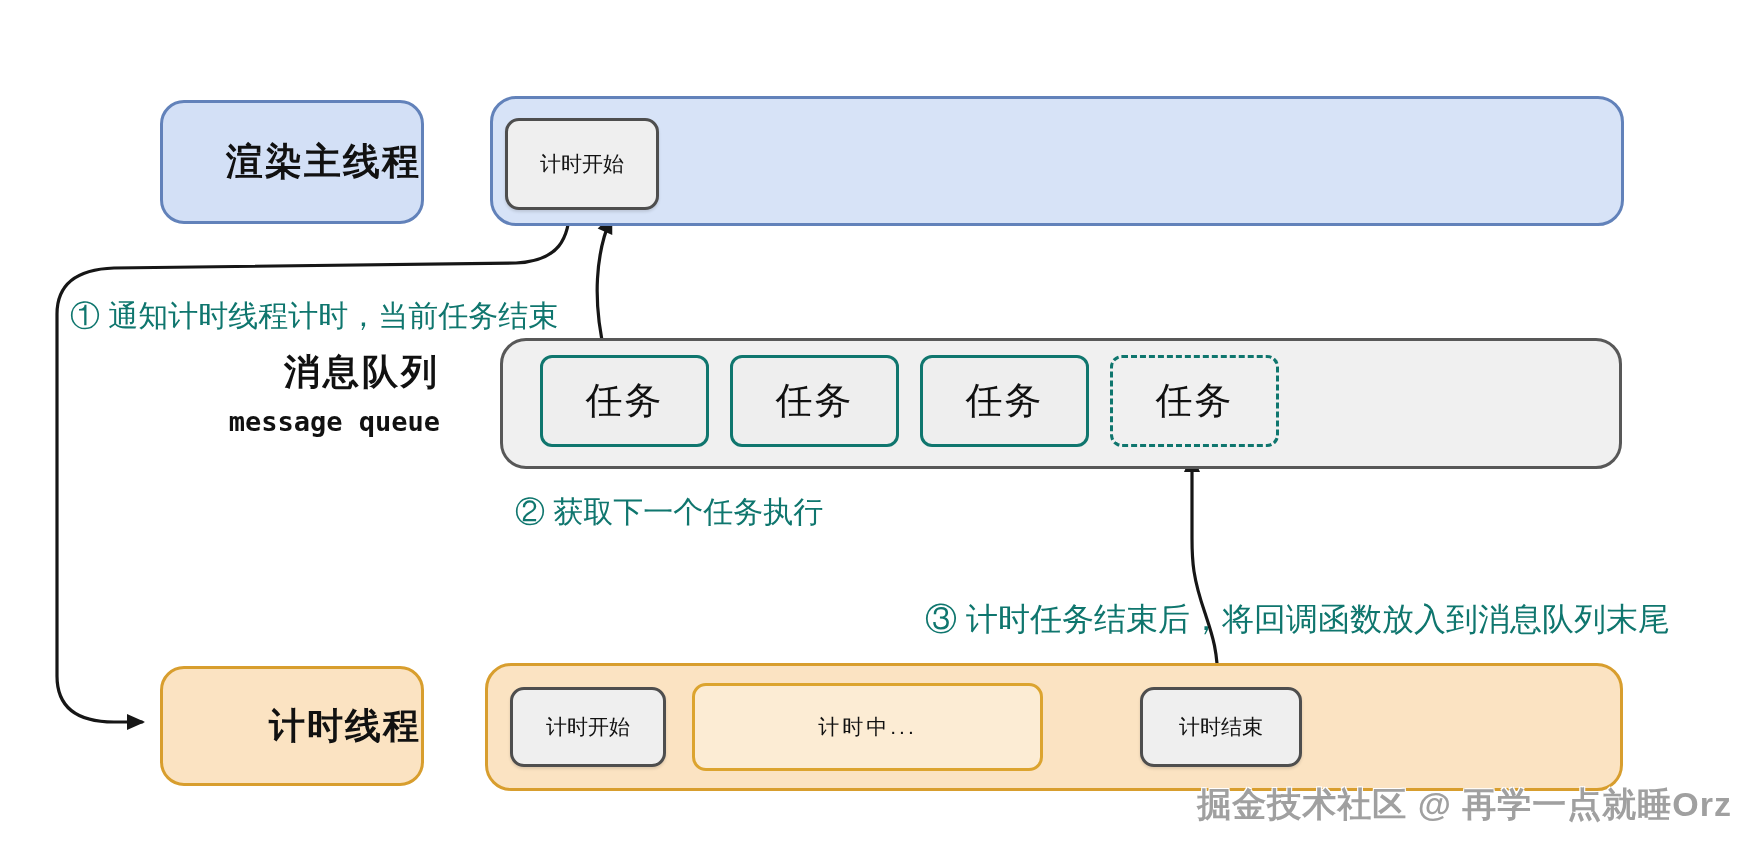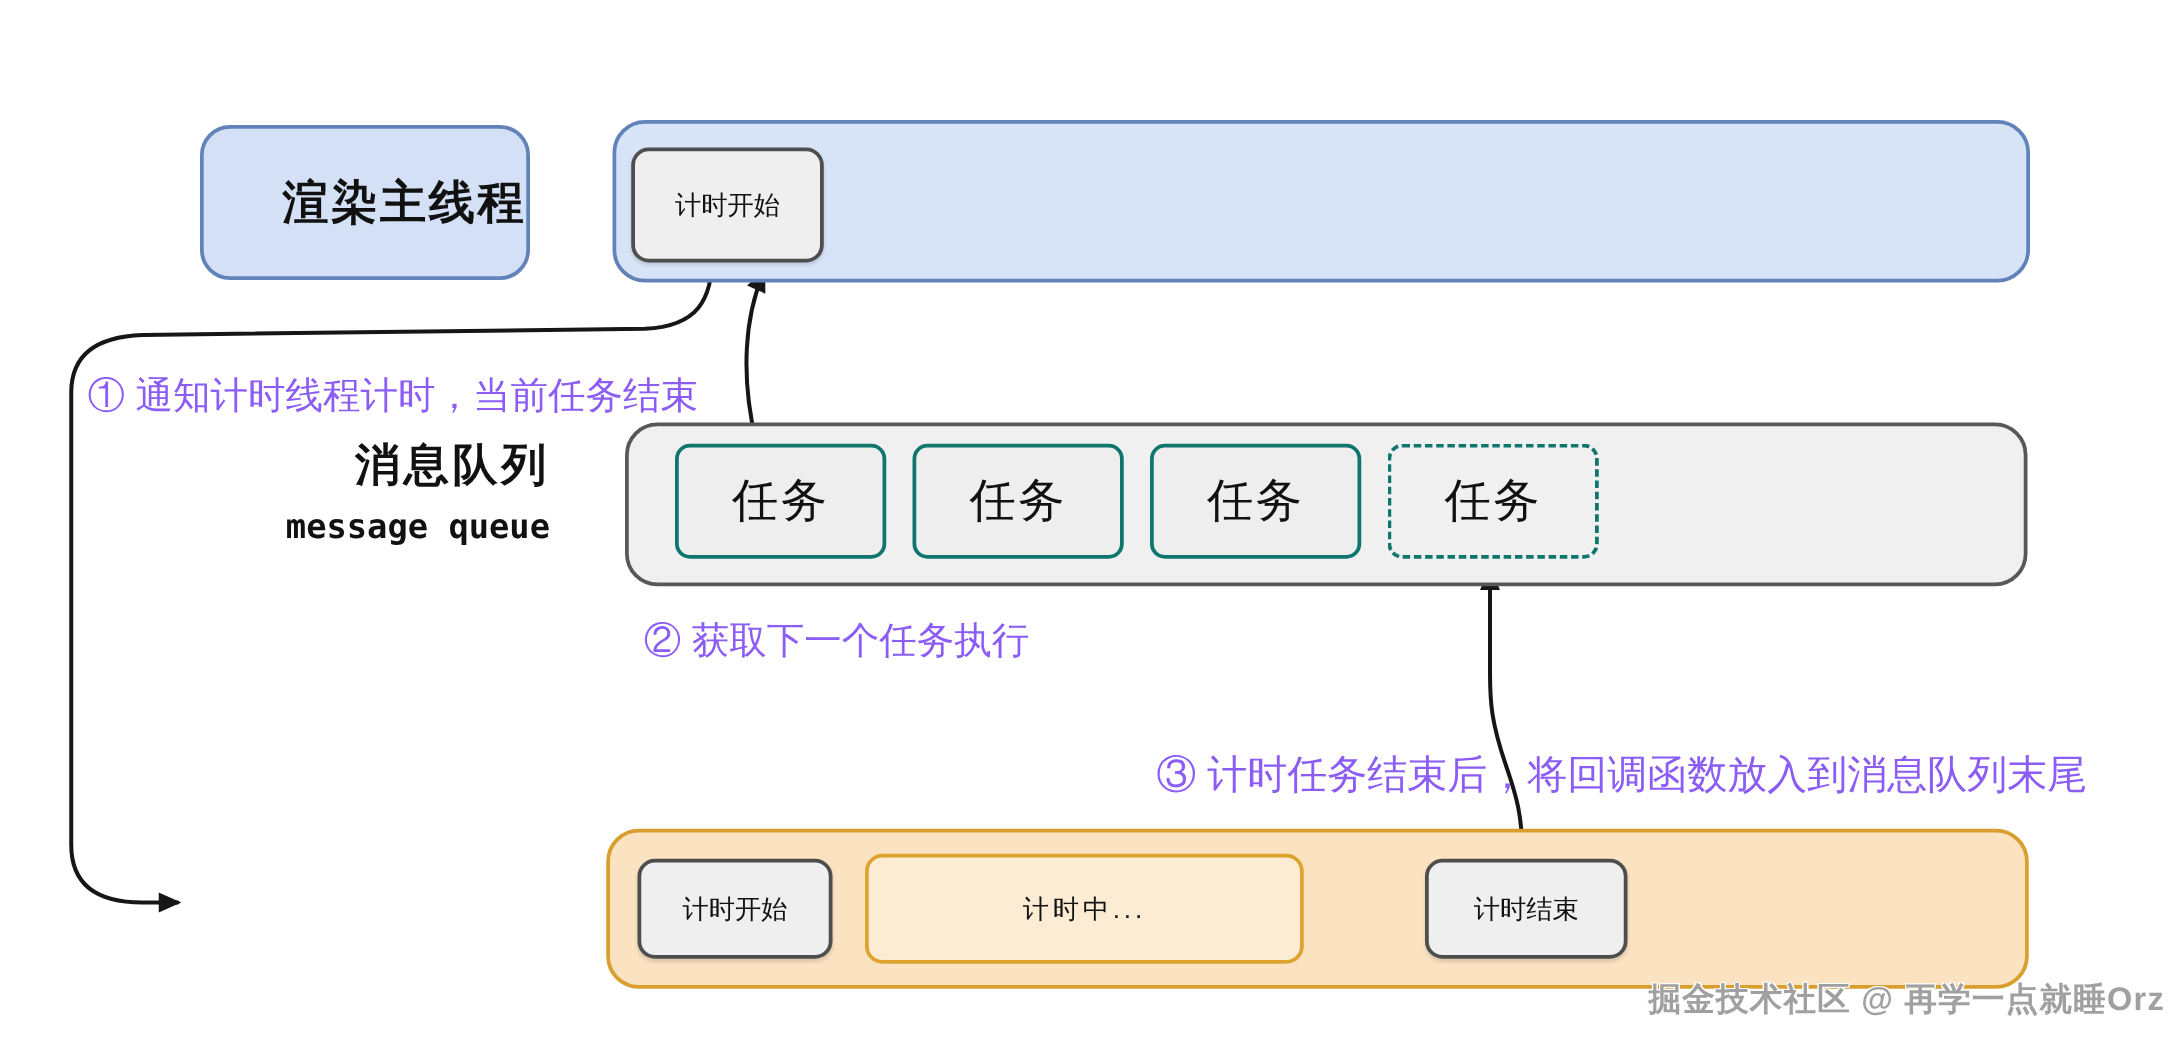--- a/index.html
+++ b/index.html
@@ -36,24 +36,24 @@
     display:flex;align-items:center;justify-content:center;
     background:#eeeeee;border:3px solid #0f766e;border-radius:12px;
     font-size:37px;font-weight:500;z-index:3;letter-spacing:2px;text-align:center;
   }
   .task.dashed{border-style:dashed;background:transparent;}
   
   .queue-label{z-index:2;text-align:right;}
   .queue-label .zh{font-size:36px;font-weight:600;letter-spacing:3px;line-height:44px;}
   .queue-label .en{font-family:"DejaVu Sans Mono",monospace;font-size:27px;font-weight:700;line-height:44px;margin-top:6px;}
   
-  .note{font-size:30px;font-weight:500;color:#8b5cf6;z-index:4;white-space:nowrap;}
+  .note{font-size:30px;font-weight:500;color:#0f766e;z-index:4;white-space:nowrap;}
   
   .watermark{
-    font-size:26px;font-weight:600;color:#a0a0a0;z-index:4;white-space:nowrap;
+    font-size:34px;font-weight:600;color:#a0a0a0;z-index:4;white-space:nowrap;
     text-shadow:1px 1px 0 #ffffff,-1px -1px 0 #ffffff,1px -1px 0 #ffffff,-1px 1px 0 #ffffff;
     letter-spacing:1px;
   }
   svg.wires{position:absolute;left:0;top:0;z-index:1;}
 </style>
 </head>
 <body>
 
 <div id="canvas">
 
@@ -100,20 +100,23 @@
     <span>任务</span>
   </div>
   <div class="abs task dashed" style="left:1110px;top:355px;width:163px;height:86px;">
     <span>任务</span>
   </div>
 
   <div class="abs note" style="left:925px;top:598px;font-size:32px;">③ 计时任务结束后，将回调函数放入到消息队列末尾</div>
 
   <div class="abs note" style="left:515px;top:492px;">② 获取下一个任务执行</div>
 
+  <div class="abs label-box orange" style="left:160px;top:666px;width:258px;height:114px;font-size:36px;">
+    <span>计时线程</span>
+  </div>
 
   <div class="abs lane orange-lane" style="left:485px;top:663px;width:1132px;height:122px;"></div>
 
   <div class="abs chip" style="left:510px;top:687px;width:150px;height:74px;">
     <span>计时开始</span>
   </div>
   <div class="abs chip" style="left:1140px;top:687px;width:156px;height:74px;">
     <span>计时结束</span>
   </div>
   <div class="abs chip orange-chip" style="left:692px;top:683px;width:345px;height:82px;">

